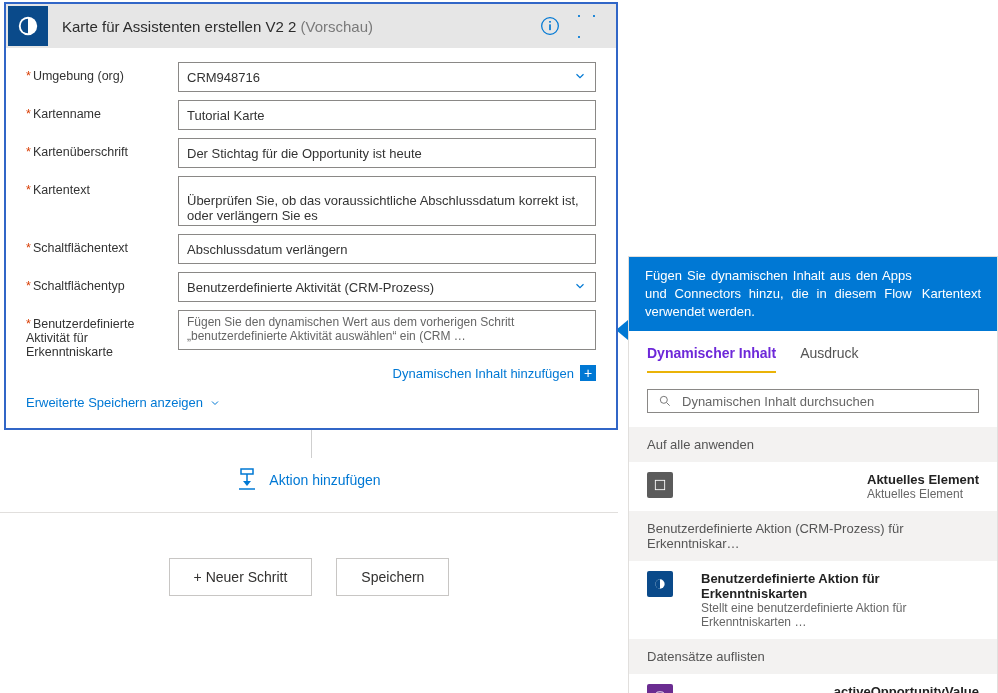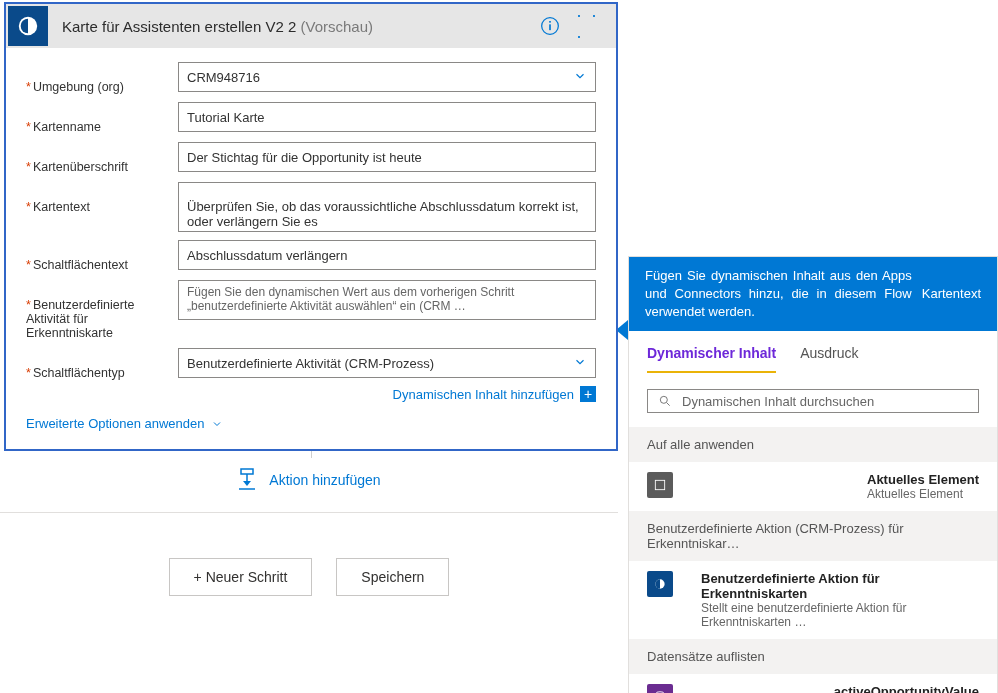--- a/index.html
+++ b/index.html
@@ -60,21 +60,20 @@
     align-items: flex-start;
     gap: 12px;
     margin-bottom: 8px;
   }
   .row label {
     width: 140px;
     font-size: 12.5px;
     color: #333;
     padding-top: 7px;
     line-height: 14px;
-    margin-top: 11px;
   }
   .row label .ast { color: #d83b01; margin-right: 2px; }
   .field {
     flex: 1;
     min-height: 30px;
     border: 1px solid #8a8886;
     display: flex;
     align-items: center;
     padding: 4px 8px;
     font-size: 13px;
@@ -302,43 +301,43 @@
       <label><span class="ast">*</span><span>Kartentext</span></label>
       <div class="field text multi">Überprüfen Sie, ob das voraussichtliche Abschlussdatum korrekt ist, oder verlängern Sie es</div>
     </div>
 
     <div class="row">
       <label><span class="ast">*</span><span>Schaltflächentext</span></label>
       <div class="field text">Abschlussdatum verlängern</div>
     </div>
 
     <div class="row">
-      <label><span class="ast">*</span><span>Benutzerdefinierte Aktivität für Erkenntniskarte</span></label>
-      <div class="field placeholder">Fügen Sie den dynamischen Wert aus dem vorherigen Schritt „benutzerdefinierte Aktivität auswählen“ ein (CRM …</div>
-    </div>
-
-    <div class="row">
       <label><span class="ast">*</span><span>Schaltflächentyp</span></label>
       <div class="field select">
         <span>Benutzerdefinierte Aktivität (CRM-Prozess)</span>
         <span class="chev"><svg width="14" height="14" viewBox="0 0 24 24">
               <path d="M6 9l6 6 6-6" stroke="#0078d4" stroke-width="2" fill="none"></path>
             </svg></span>
       </div>
     </div>
 
+    <div class="row">
+      <label><span class="ast">*</span><span>Benutzerdefinierte Aktivität für Erkenntniskarte</span></label>
+      <div class="field placeholder">Fügen Sie den dynamischen Wert aus dem vorherigen Schritt „benutzerdefinierte Aktivität auswählen“ ein (CRM …</div>
+    </div>
+
     <div class="dyn-link-row">
       <span class="dyn-link">
         <span>Dynamischen Inhalt hinzufügen</span>
         <span class="plus-badge">+</span>
       </span>
     </div>
 
     <span class="adv-options">
-      <span>Erweiterte Optionen anwenden</span>
+      <span>Erweiterte Speichern anzeigen</span>
       <svg width="12" height="12" viewBox="0 0 24 24">
           <path d="M6 9l6 6 6-6" stroke="#0078d4" stroke-width="2" fill="none"></path>
         </svg>
     </span>
 
   </div>
 </div>
 
 <div class="conn-line"></div>
 

